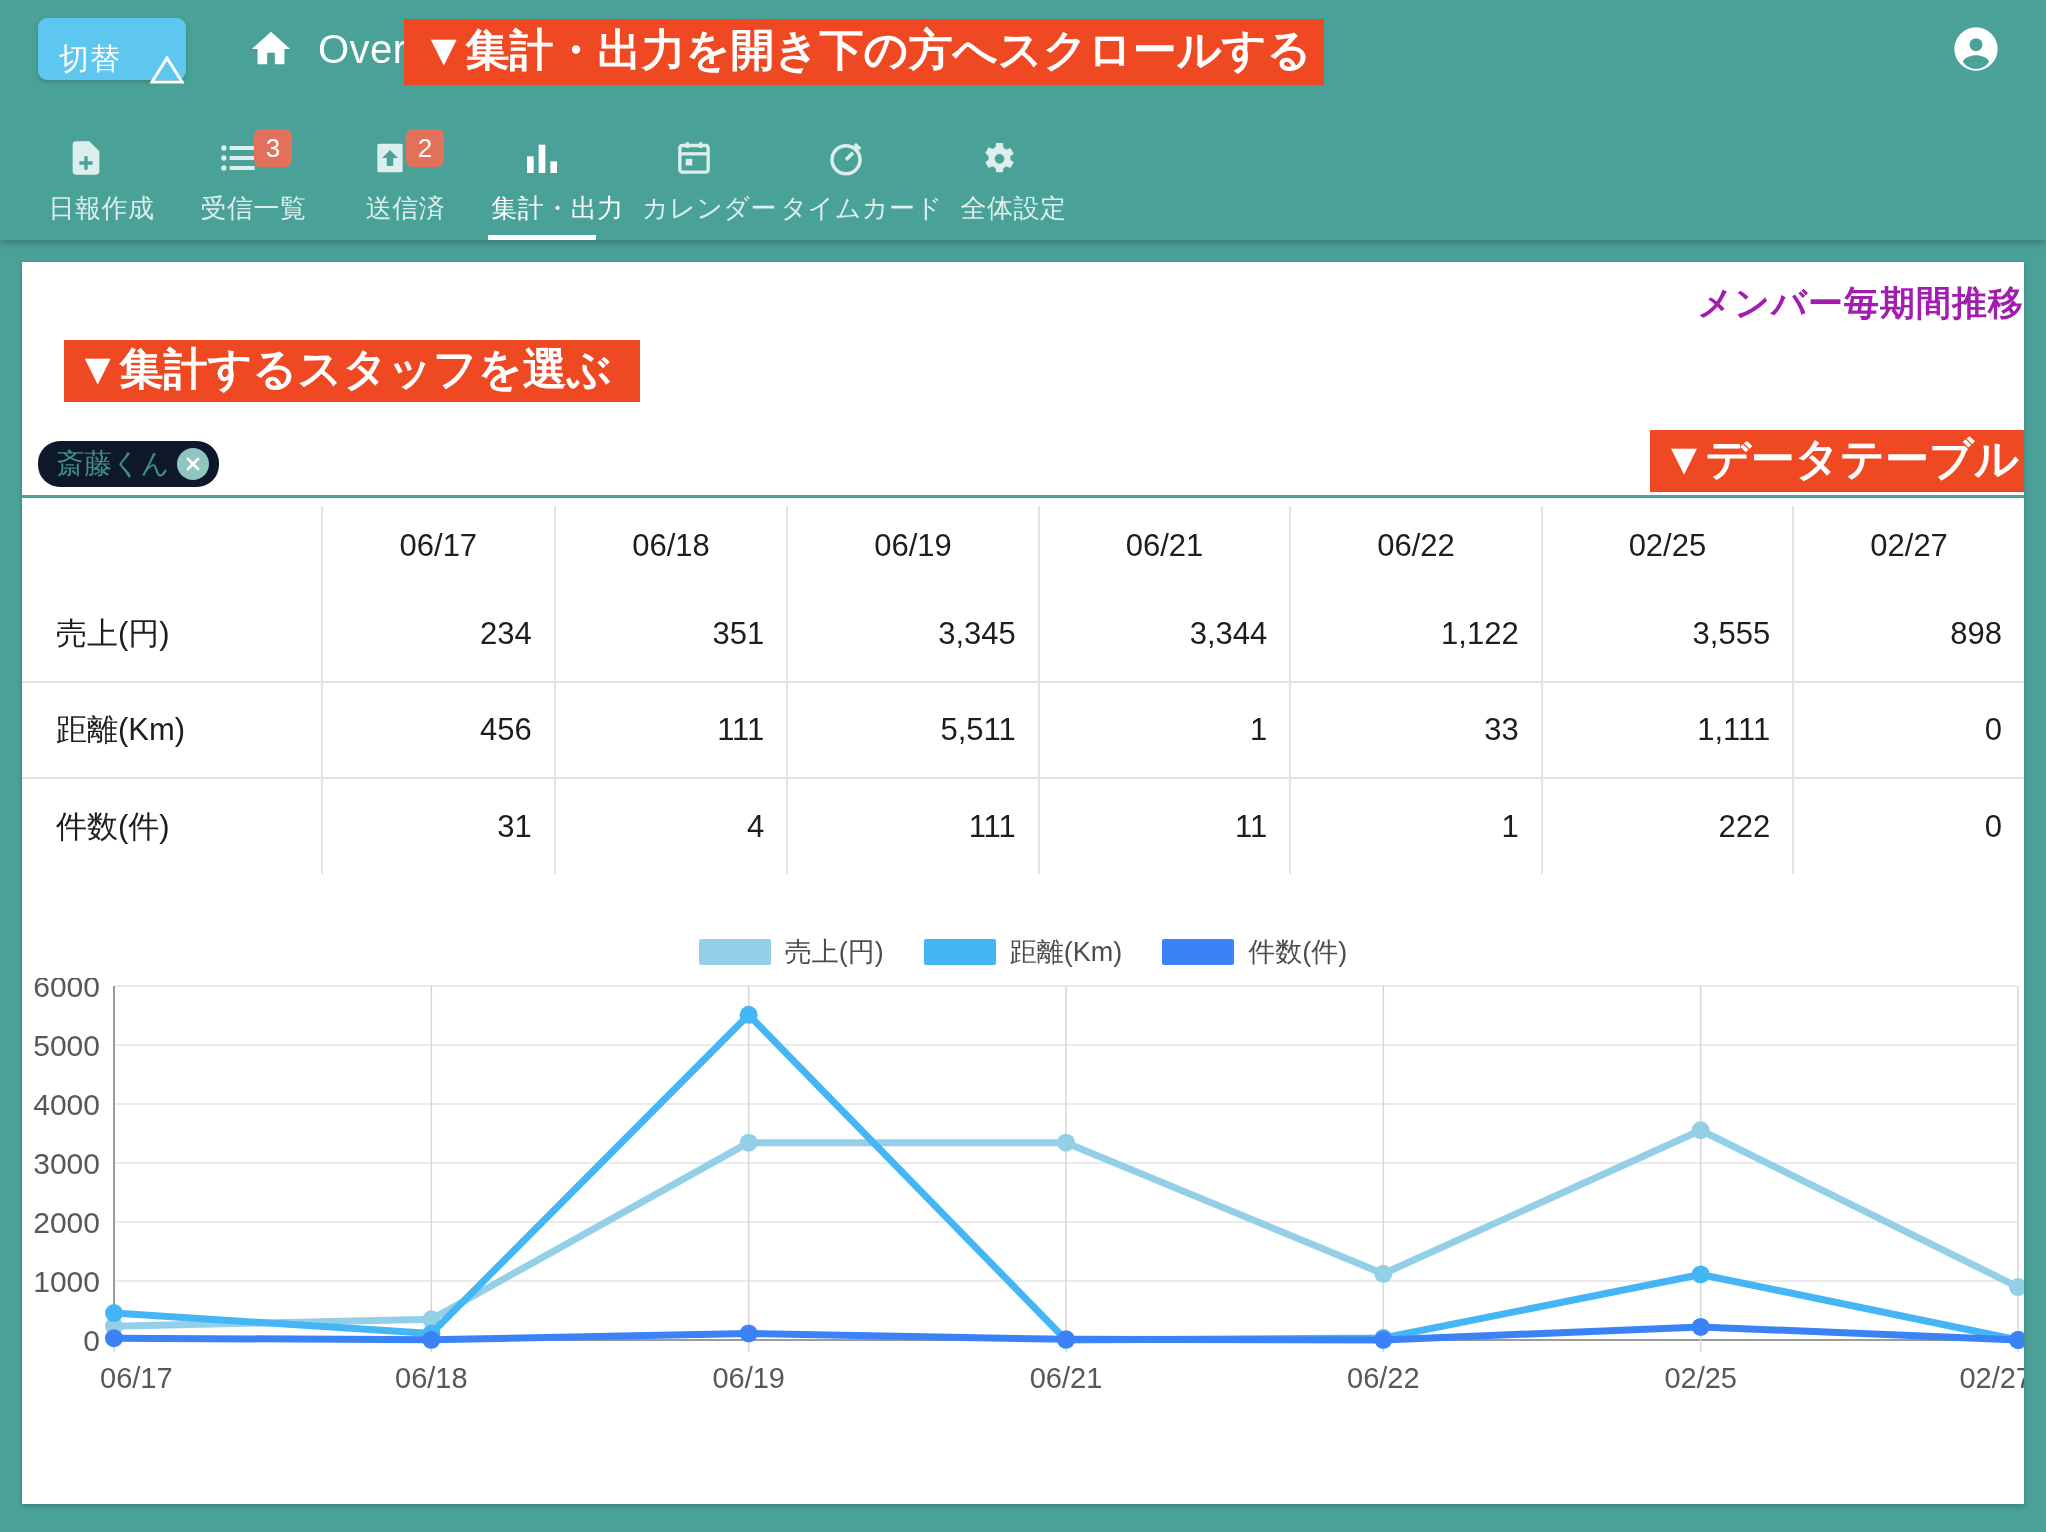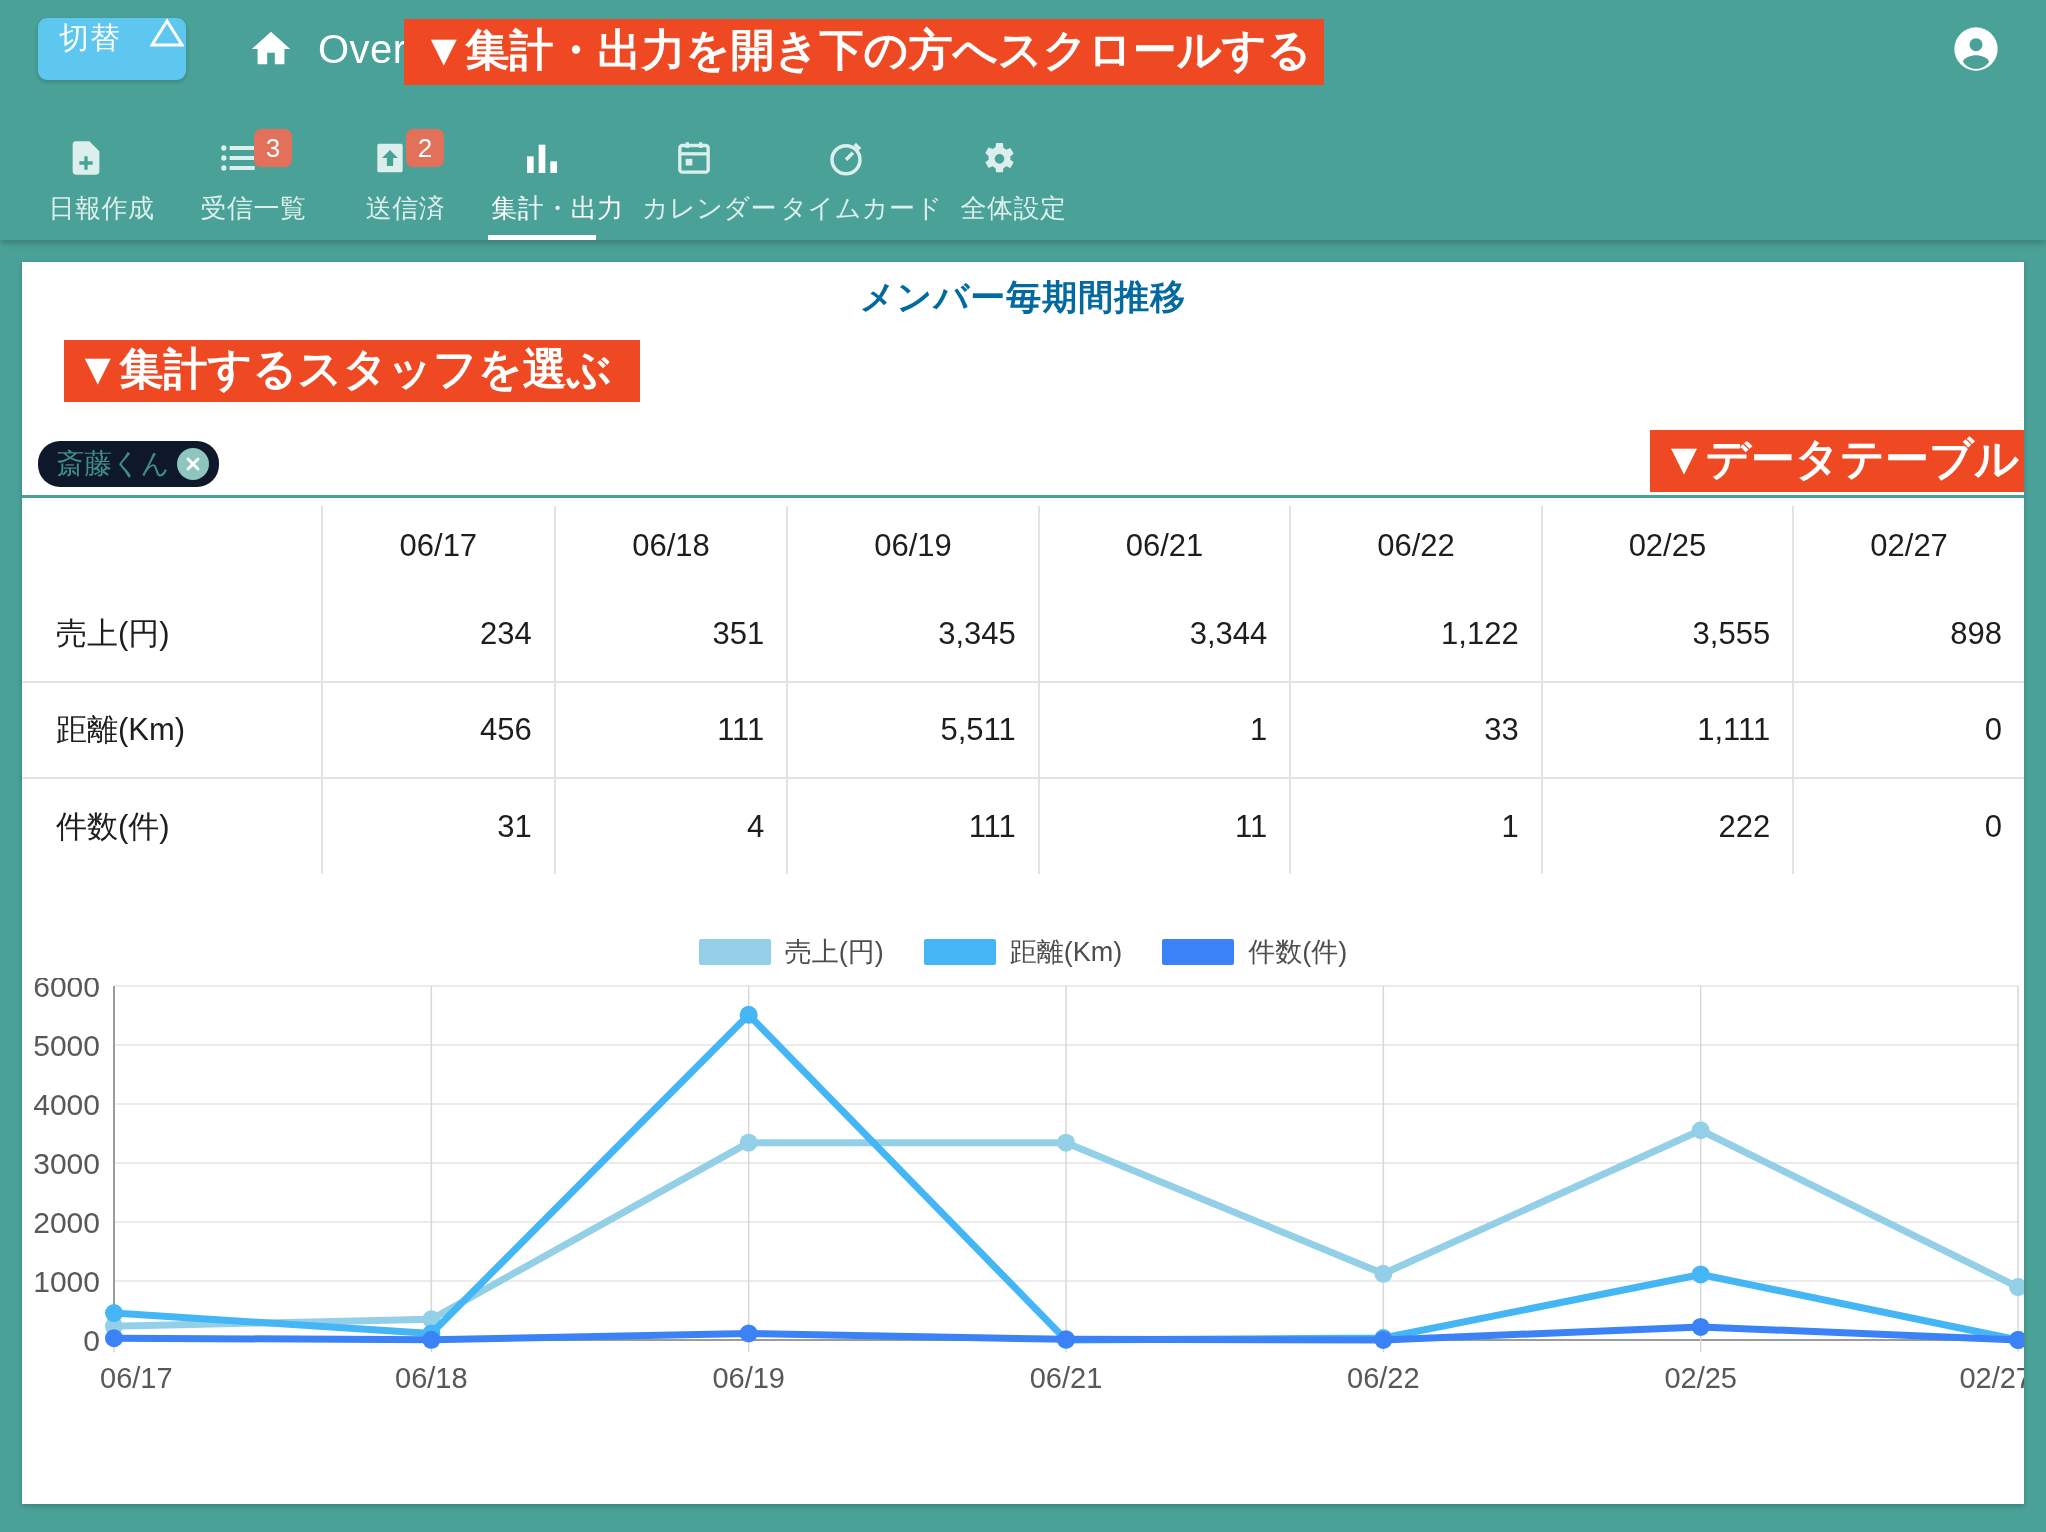--- a/index.html
+++ b/index.html
@@ -19,21 +19,21 @@
   }
   .header-top {
     position:relative;
     display:flex; align-items:center;
     height:98px; padding-left:38px;
   }
   .toggle-btn {
     background:#5ec7ef; color:#fff;
     border:none; border-radius:9px;
     height:62px; min-width:148px;
-    display:flex; align-items:flex-start; justify-content:center; gap:14px;
+    display:flex; align-items:flex-end; justify-content:center; gap:14px;
     font-size:30px; letter-spacing:1px;
     box-shadow:0 2px 4px rgba(0,0,0,.18);
     cursor:pointer;
   }
   .toggle-btn .tri-up {
     width:0;height:0;
     border-left:15px solid transparent;
     border-right:15px solid transparent;
     border-bottom:25px solid transparent;
     position:relative;
@@ -97,22 +97,22 @@
 
   
   .card {
     position:absolute; left:22px; top:262px;
     width:2002px; height:1242px;
     background:#ffffff;
     box-shadow:0 2px 5px rgba(0,0,0,.2);
     overflow:hidden;
   }
   .card-title {
-    text-align:center; font-size:35px; font-weight:700;
-    color:#0369a1; padding-top:12px; letter-spacing:1px;
+    text-align:right; font-size:35px; font-weight:700;
+    color:#a21caf; padding-top:18px; letter-spacing:1px;
   }
 
   .callout-staff {
     position:absolute; left:42px; top:78px;
     font-size:44px; padding:7px 28px 11px 12px; z-index:4;
   }
   .callout-table {
     position:absolute; right:0px; top:168px;
     font-size:44px; padding:7px 5px 11px 12px; z-index:4;
   }

